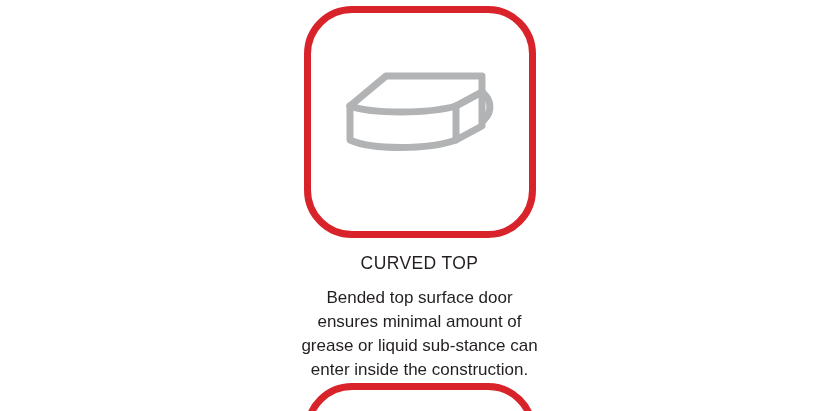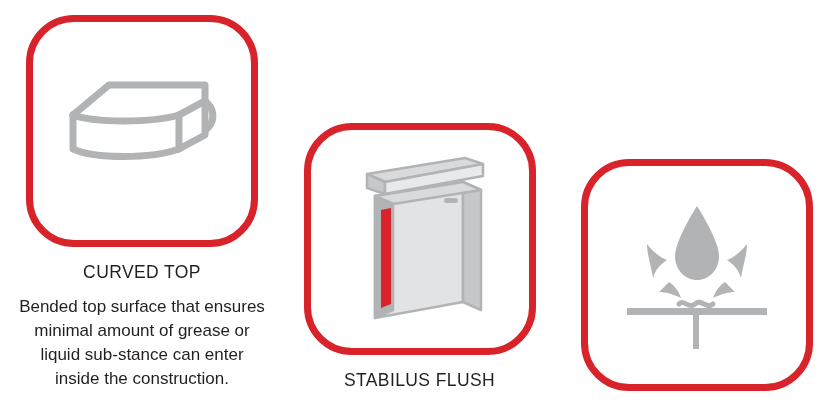--- a/index.html
+++ b/index.html
@@ -8,22 +8,23 @@
   }
   body {
     width: 839px;
     height: 411px;
     background: #ffffff;
     font-family: "Liberation Sans", sans-serif;
     overflow: hidden;
   }
   .features {
     display: flex;
+    flex-direction: column;
     justify-content: space-between;
-    align-items: flex-end;
+    align-items: center;
     width: 839px;
     height: 391px;
     box-sizing: border-box;
     padding: 6px 8px 0 8px;
   }
   .feature {
     width: 268px;
     display: flex;
     flex-direction: column;
     align-items: center;
@@ -71,21 +72,21 @@
             <path d="M18 44 C40 52, 96 52, 124 44 L150 30"></path>
             <path d="M18 44 L18 78 C40 88, 96 88, 124 78 L124 44"></path>
             <path d="M124 78 L150 64 L150 30"></path>
             <path d="M124 44 L150 30"></path>
             <path d="M150 30 C158 36, 162 48, 152 58"></path>
           </g>
         </svg>
       </span>
     </div>
     <div class="feature-title">CURVED TOP</div>
-    <div class="feature-desc">Bended top surface that ensures minimal amount of grease or liquid sub-stance can enter inside the construction.</div>
+    <div class="feature-desc">Bended top surface door ensures minimal amount of grease or liquid sub-stance can enter inside the construction.</div>
   </div>
 
   <div class="feature">
     <div class="icon-frame">
       <span>
         <svg width="150" height="175" viewBox="0 0 150 175">
           <g stroke="#b1b3b5" stroke-width="2.5" stroke-linejoin="round">
             <polygon points="22,22 120,6 138,12 40,30" fill="#d9dadb"></polygon>
             <polygon points="22,22 40,30 40,42 22,36" fill="#c7c8ca"></polygon>
             <polygon points="40,30 138,12 138,24 40,42" fill="#e8e9ea"></polygon>

